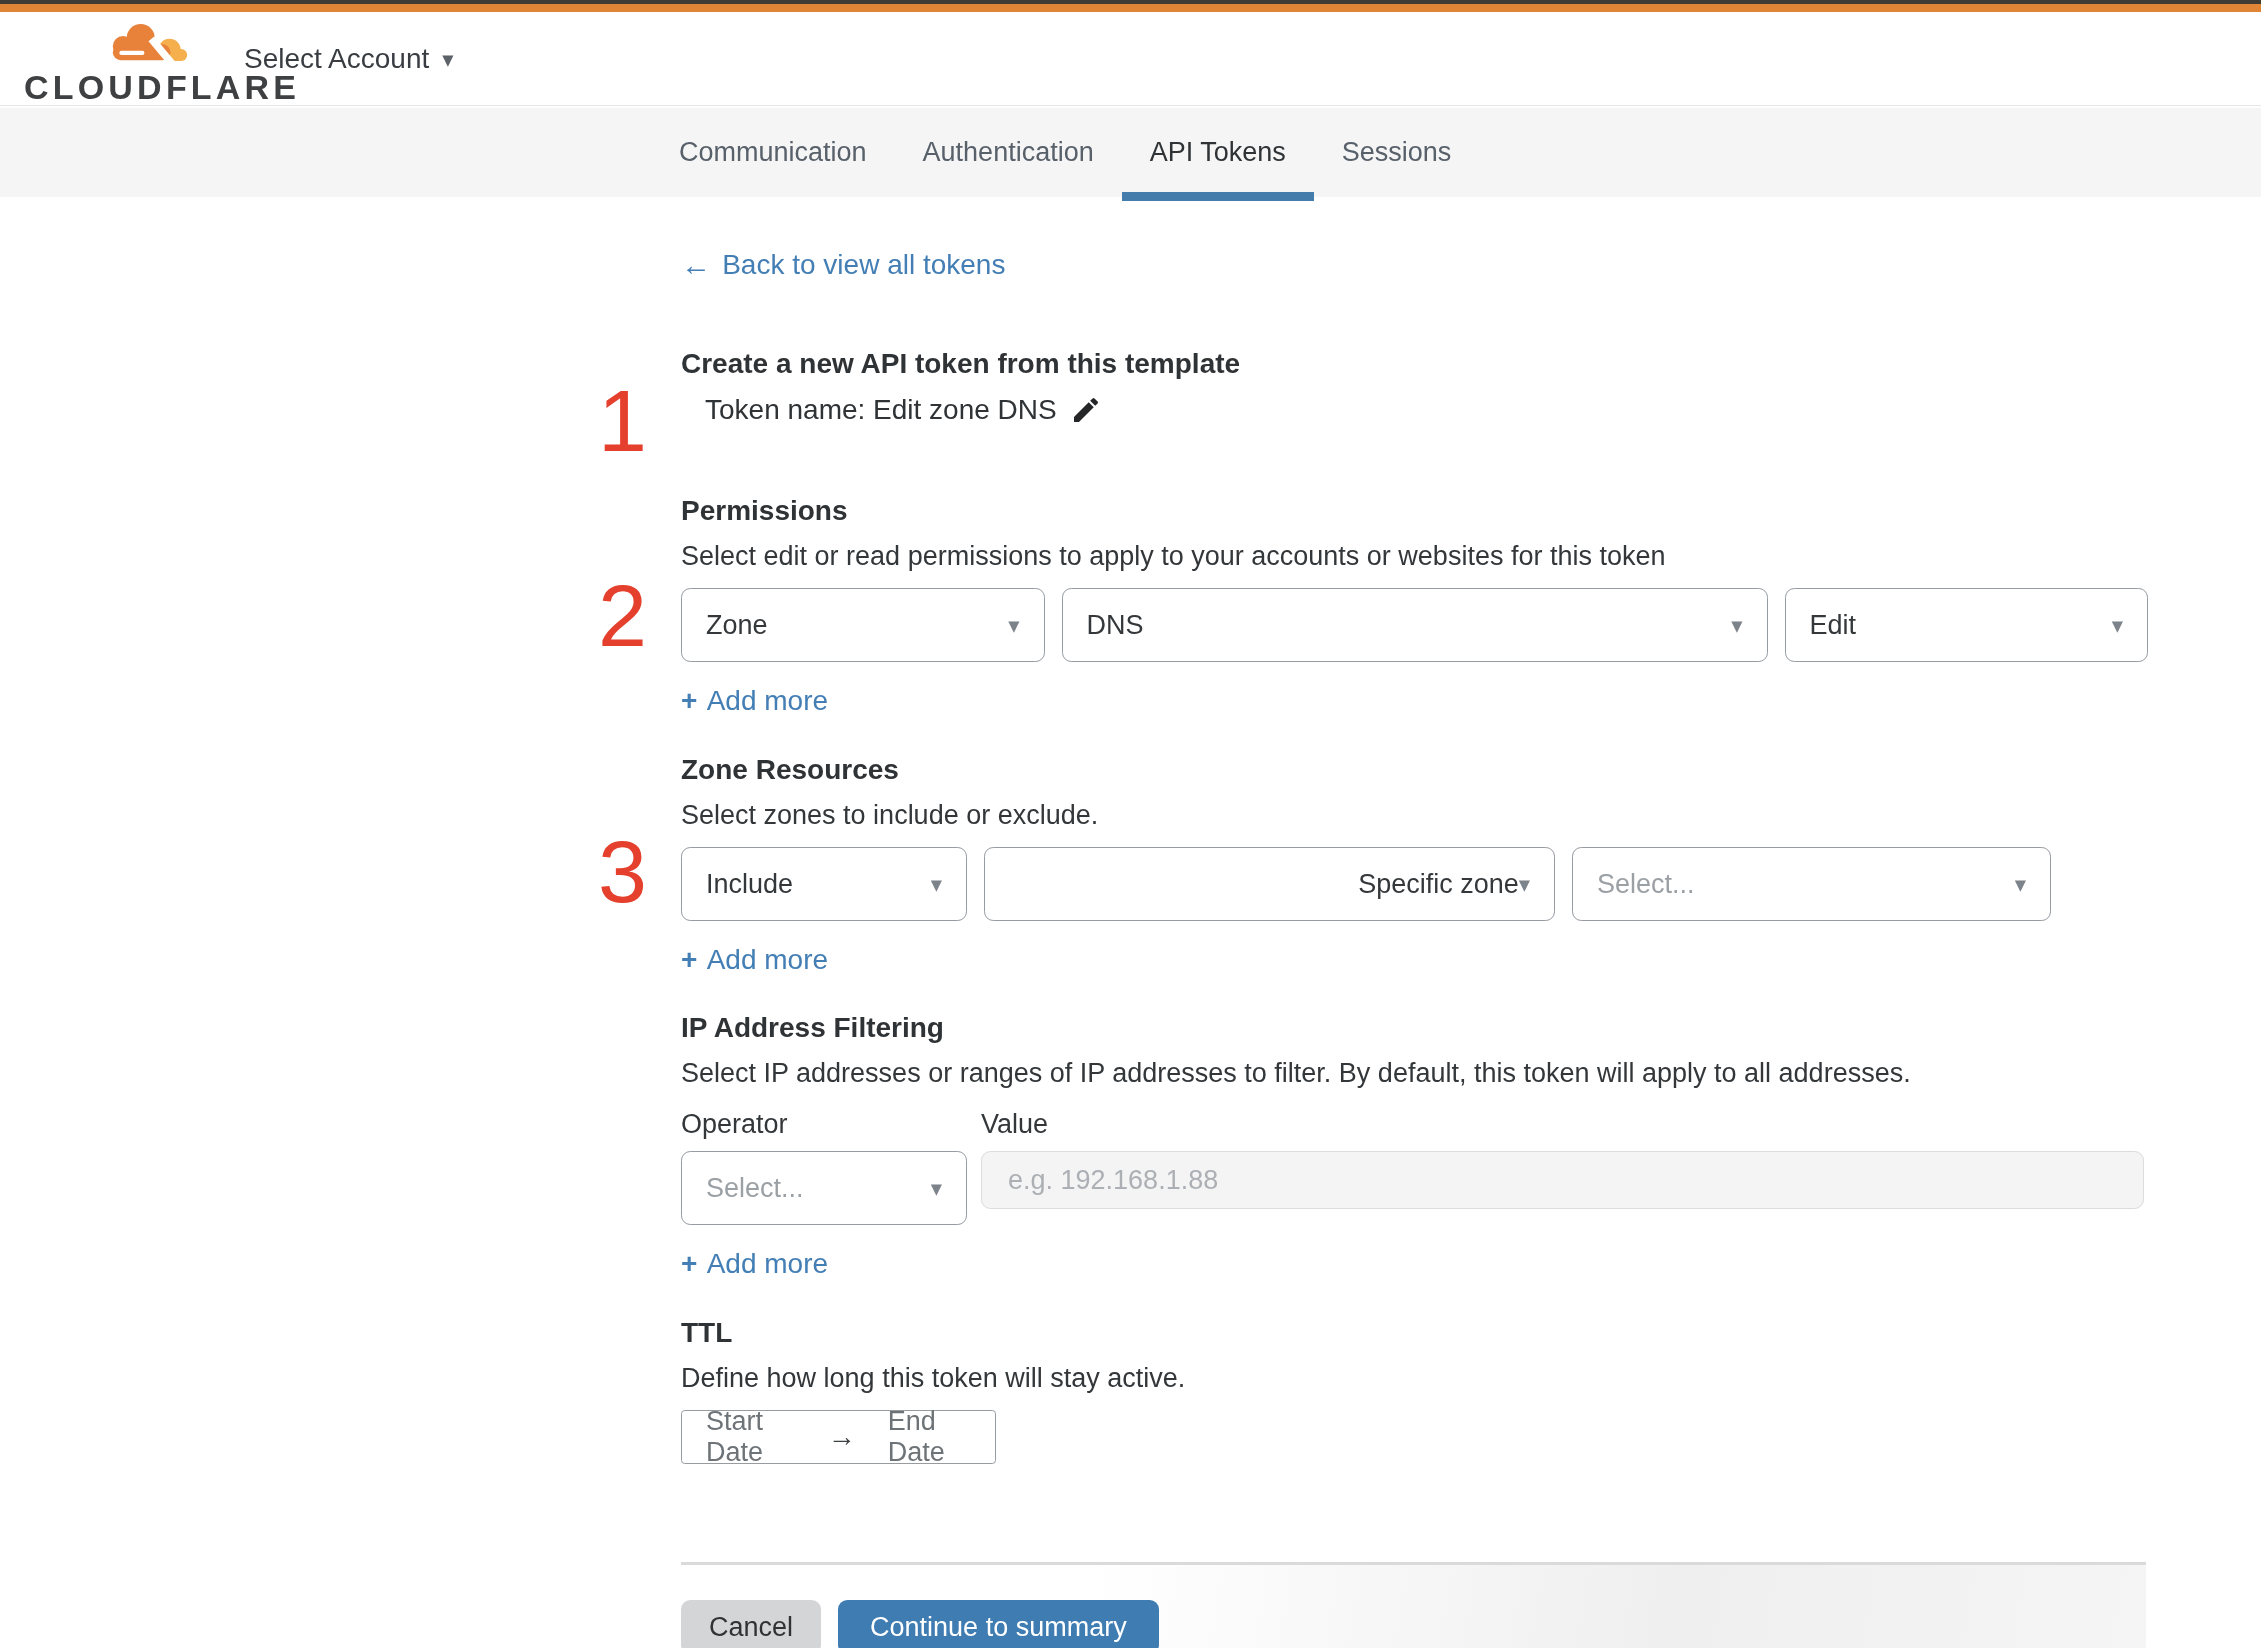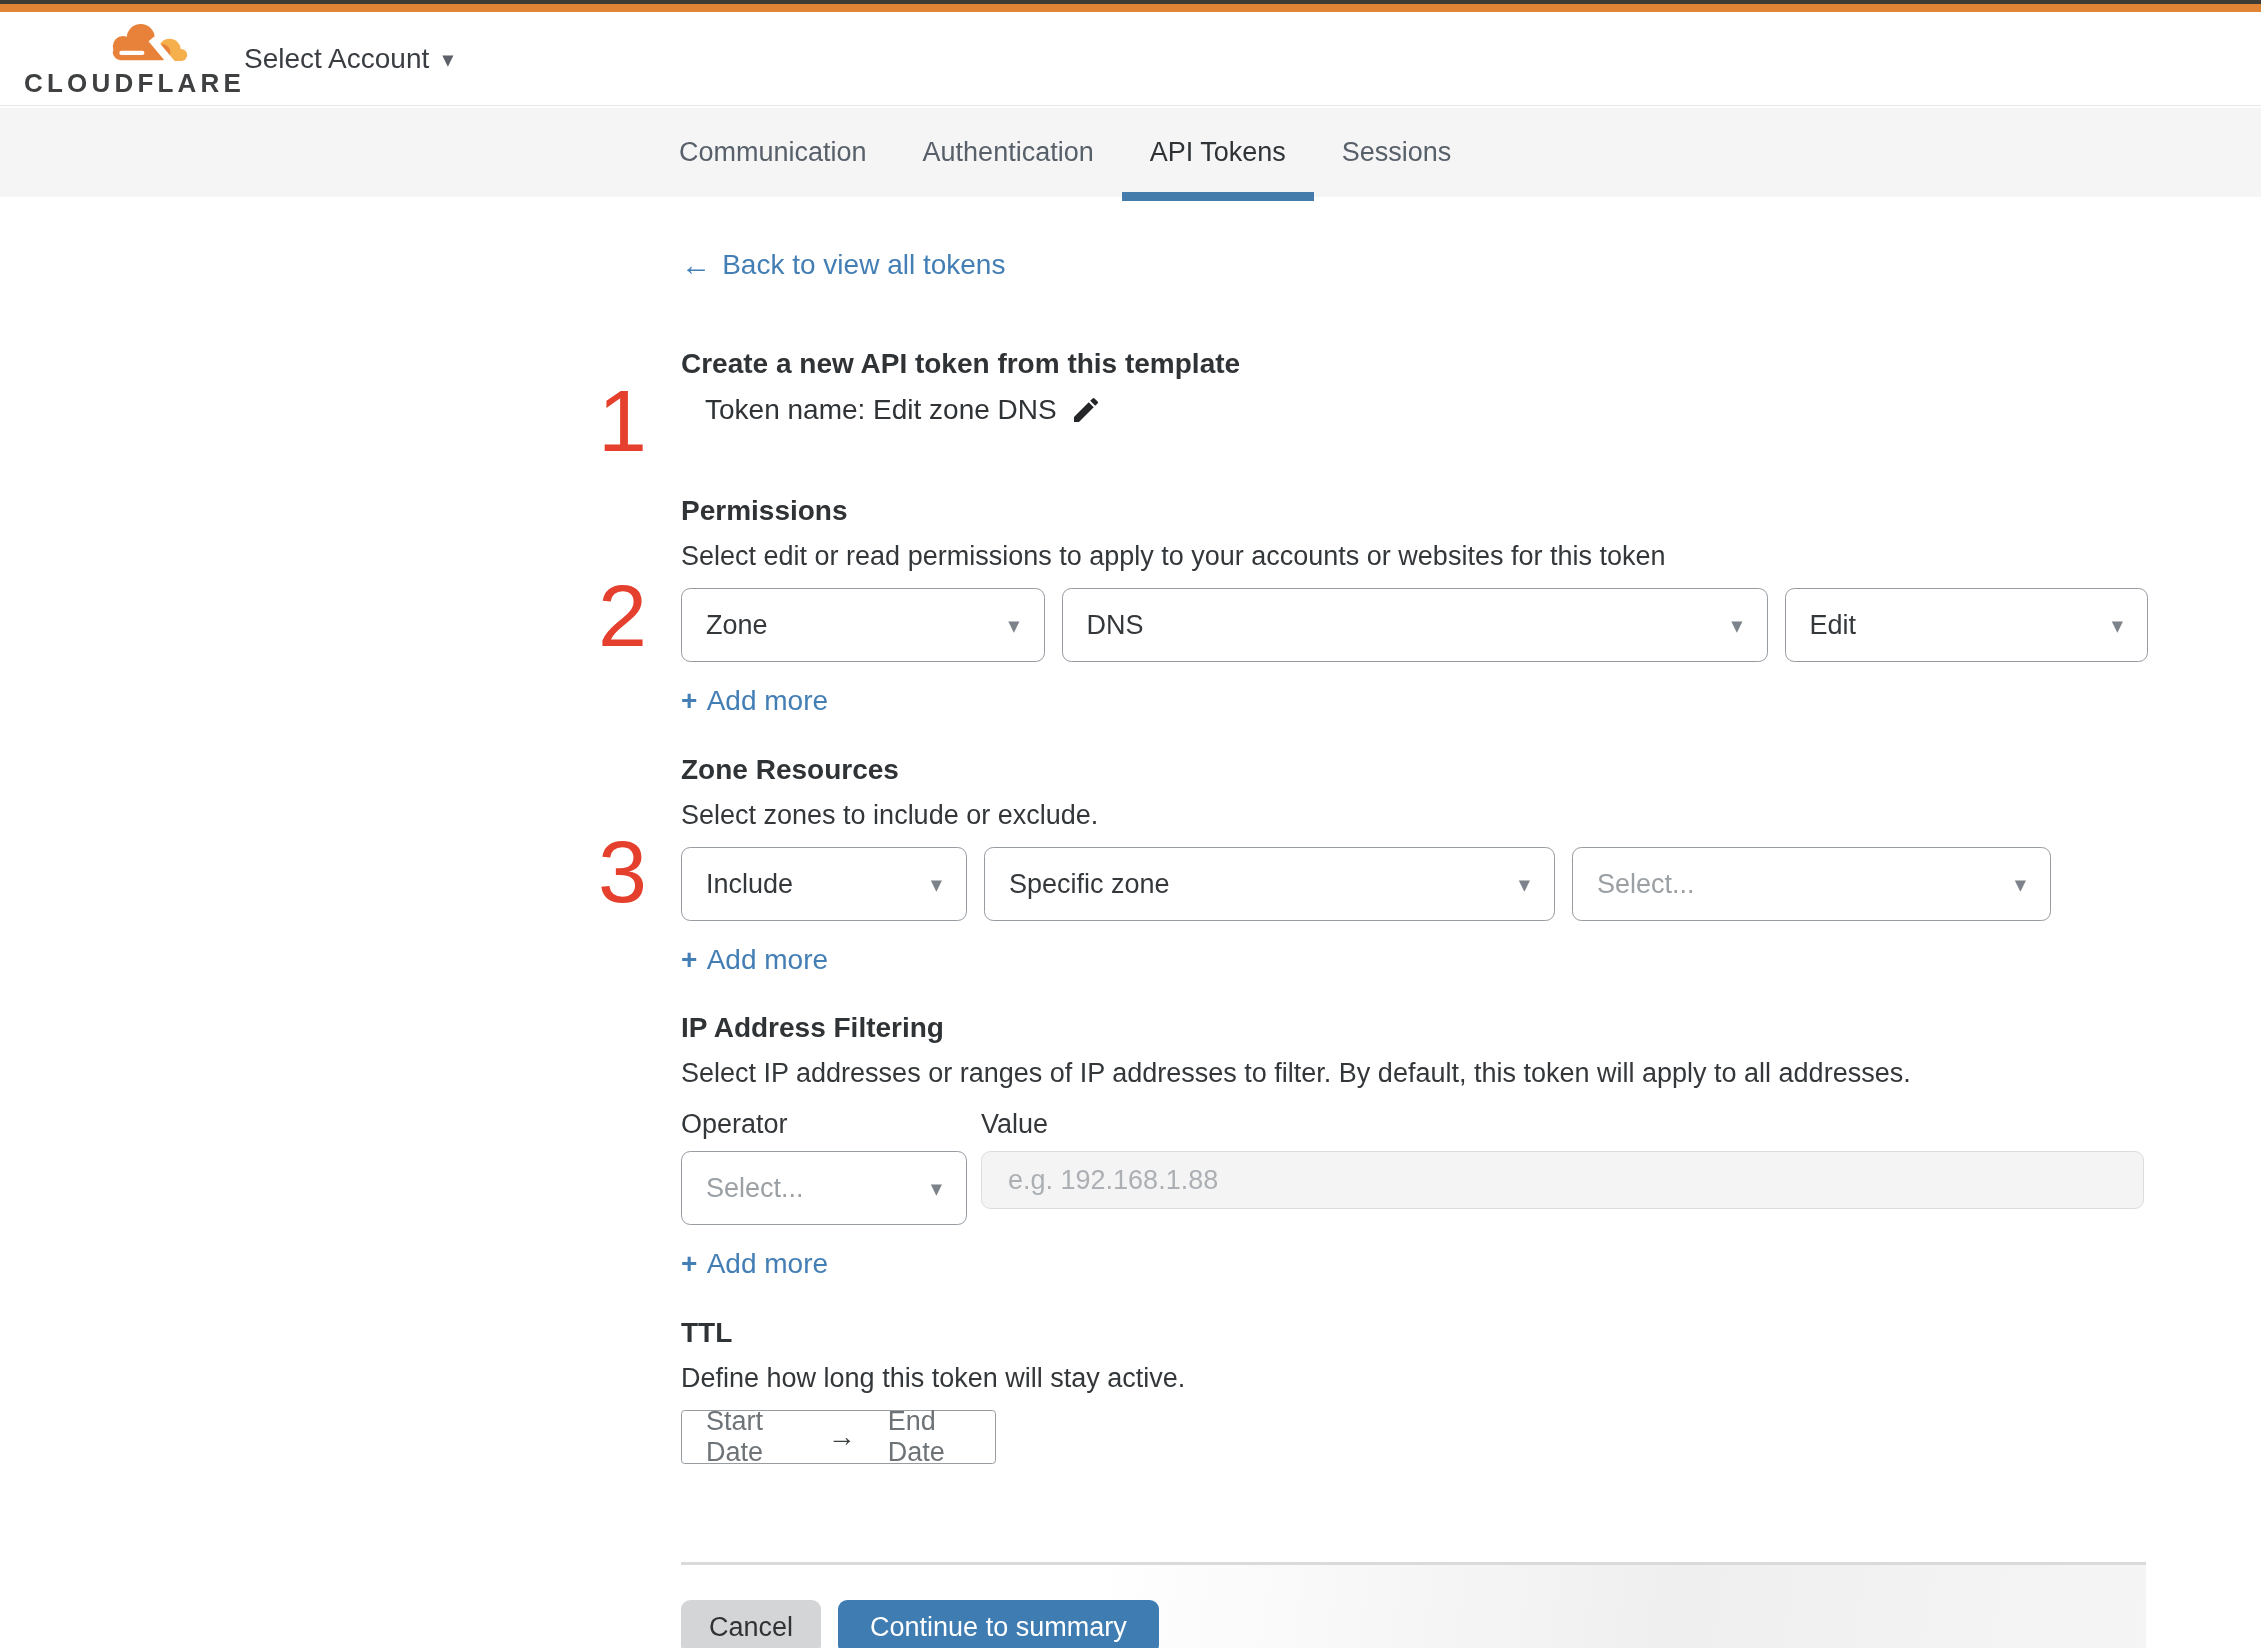--- a/index.html
+++ b/index.html
@@ -9,21 +9,21 @@
 
   
   .strip-dark   { position:absolute; top:0; left:0; width:100%; height:3.7px;  background:#3f3b35; }
   .strip-orange { position:absolute; top:3.7px; left:0; width:100%; height:8.4px; background:#e08435; }
 
   
   .site-header { position:absolute; top:12px; left:0; width:100%; height:94px; background:#fff;
     border-bottom:1.9px solid #e6e6e6; }
   .logo { position:absolute; left:24px; top:7.5px; width:177px; height:78px; }
   .logo svg { position:absolute; left:73px; top:0; }
-  .wordmark { position:absolute; left:0; top:48px; font-size:26px; font-weight:700;
+  .wordmark { position:absolute; left:0; top:48px; font-size:34px; font-weight:700;
     letter-spacing:4.2px; color:#3e4042; }
   .account-selector { position:absolute; left:244px; top:0; height:94px; display:flex;
     align-items:center; gap:13px; font-size:28px; color:#393d42; cursor:pointer; }
   .account-selector .caret { font-size:22.4px; color:#5c6268; }
 
   
   .tab-bar { position:absolute; top:108px; left:0; width:100%; height:89px; background:#f5f5f6;
     display:flex; align-items:stretch; padding-left:651px; }
   .tab { position:relative; display:flex; align-items:center; padding:0 28px; font-size:27px;
     color:#58606a; cursor:pointer; white-space:nowrap; }
@@ -86,21 +86,21 @@
 
   
   .sec-create { top:345px; }
   .sec-permissions { top:492px; }
   .sec-zone-resources { top:751px; }
   .sec-ip { top:1009px; }
   .sec-ttl { top:1314px; }
 
   
   .w-perm-scope { width:364px; } .w-perm-group { width:707px; } .w-perm-level { width:364px; }
-  .w-zr-mode { width:286px; } .w-zr-kind { width:571px; } .w-zr-zone { width:479px; }
+  .w-zr-mode { width:286px; } .w-zr-kind { width:571px;justify-content:flex-end; } .w-zr-zone { width:479px; }
   .w-ip-op { width:286px; }
 </style>
 </head>
 <body>
 
 <div class="page">
 
   <div class="strip-dark"></div>
   <div class="strip-orange"></div>
 

